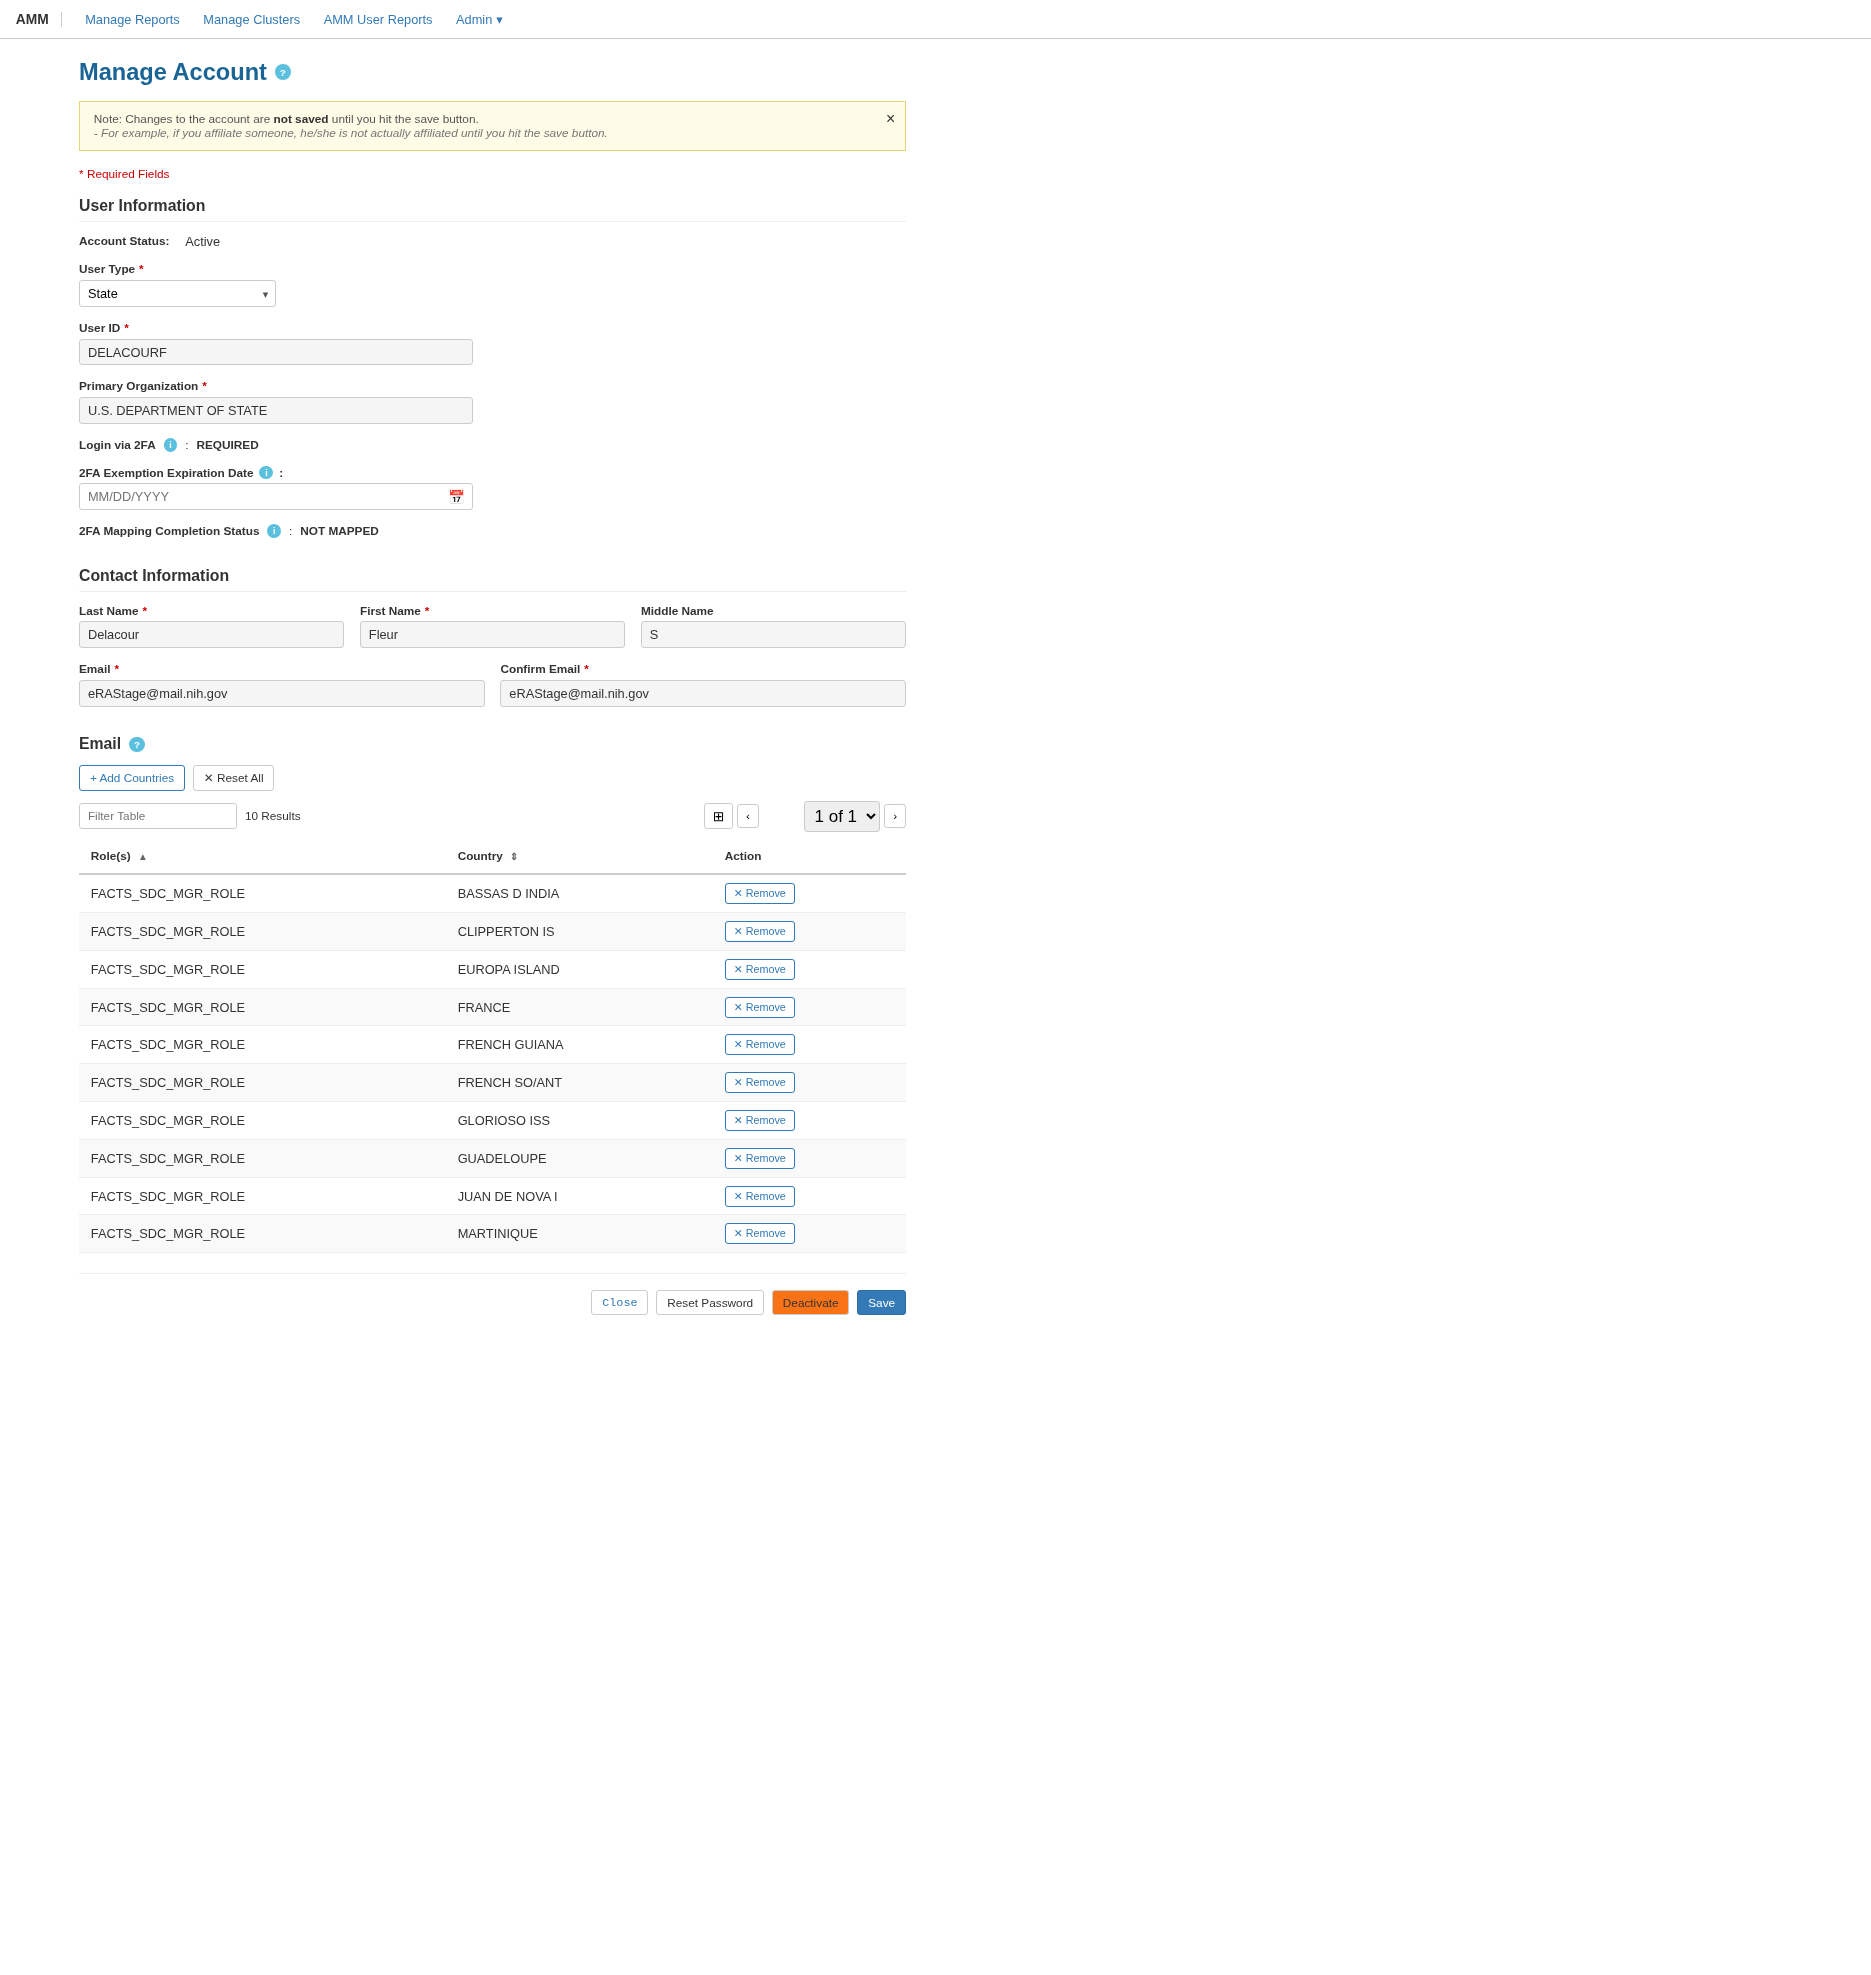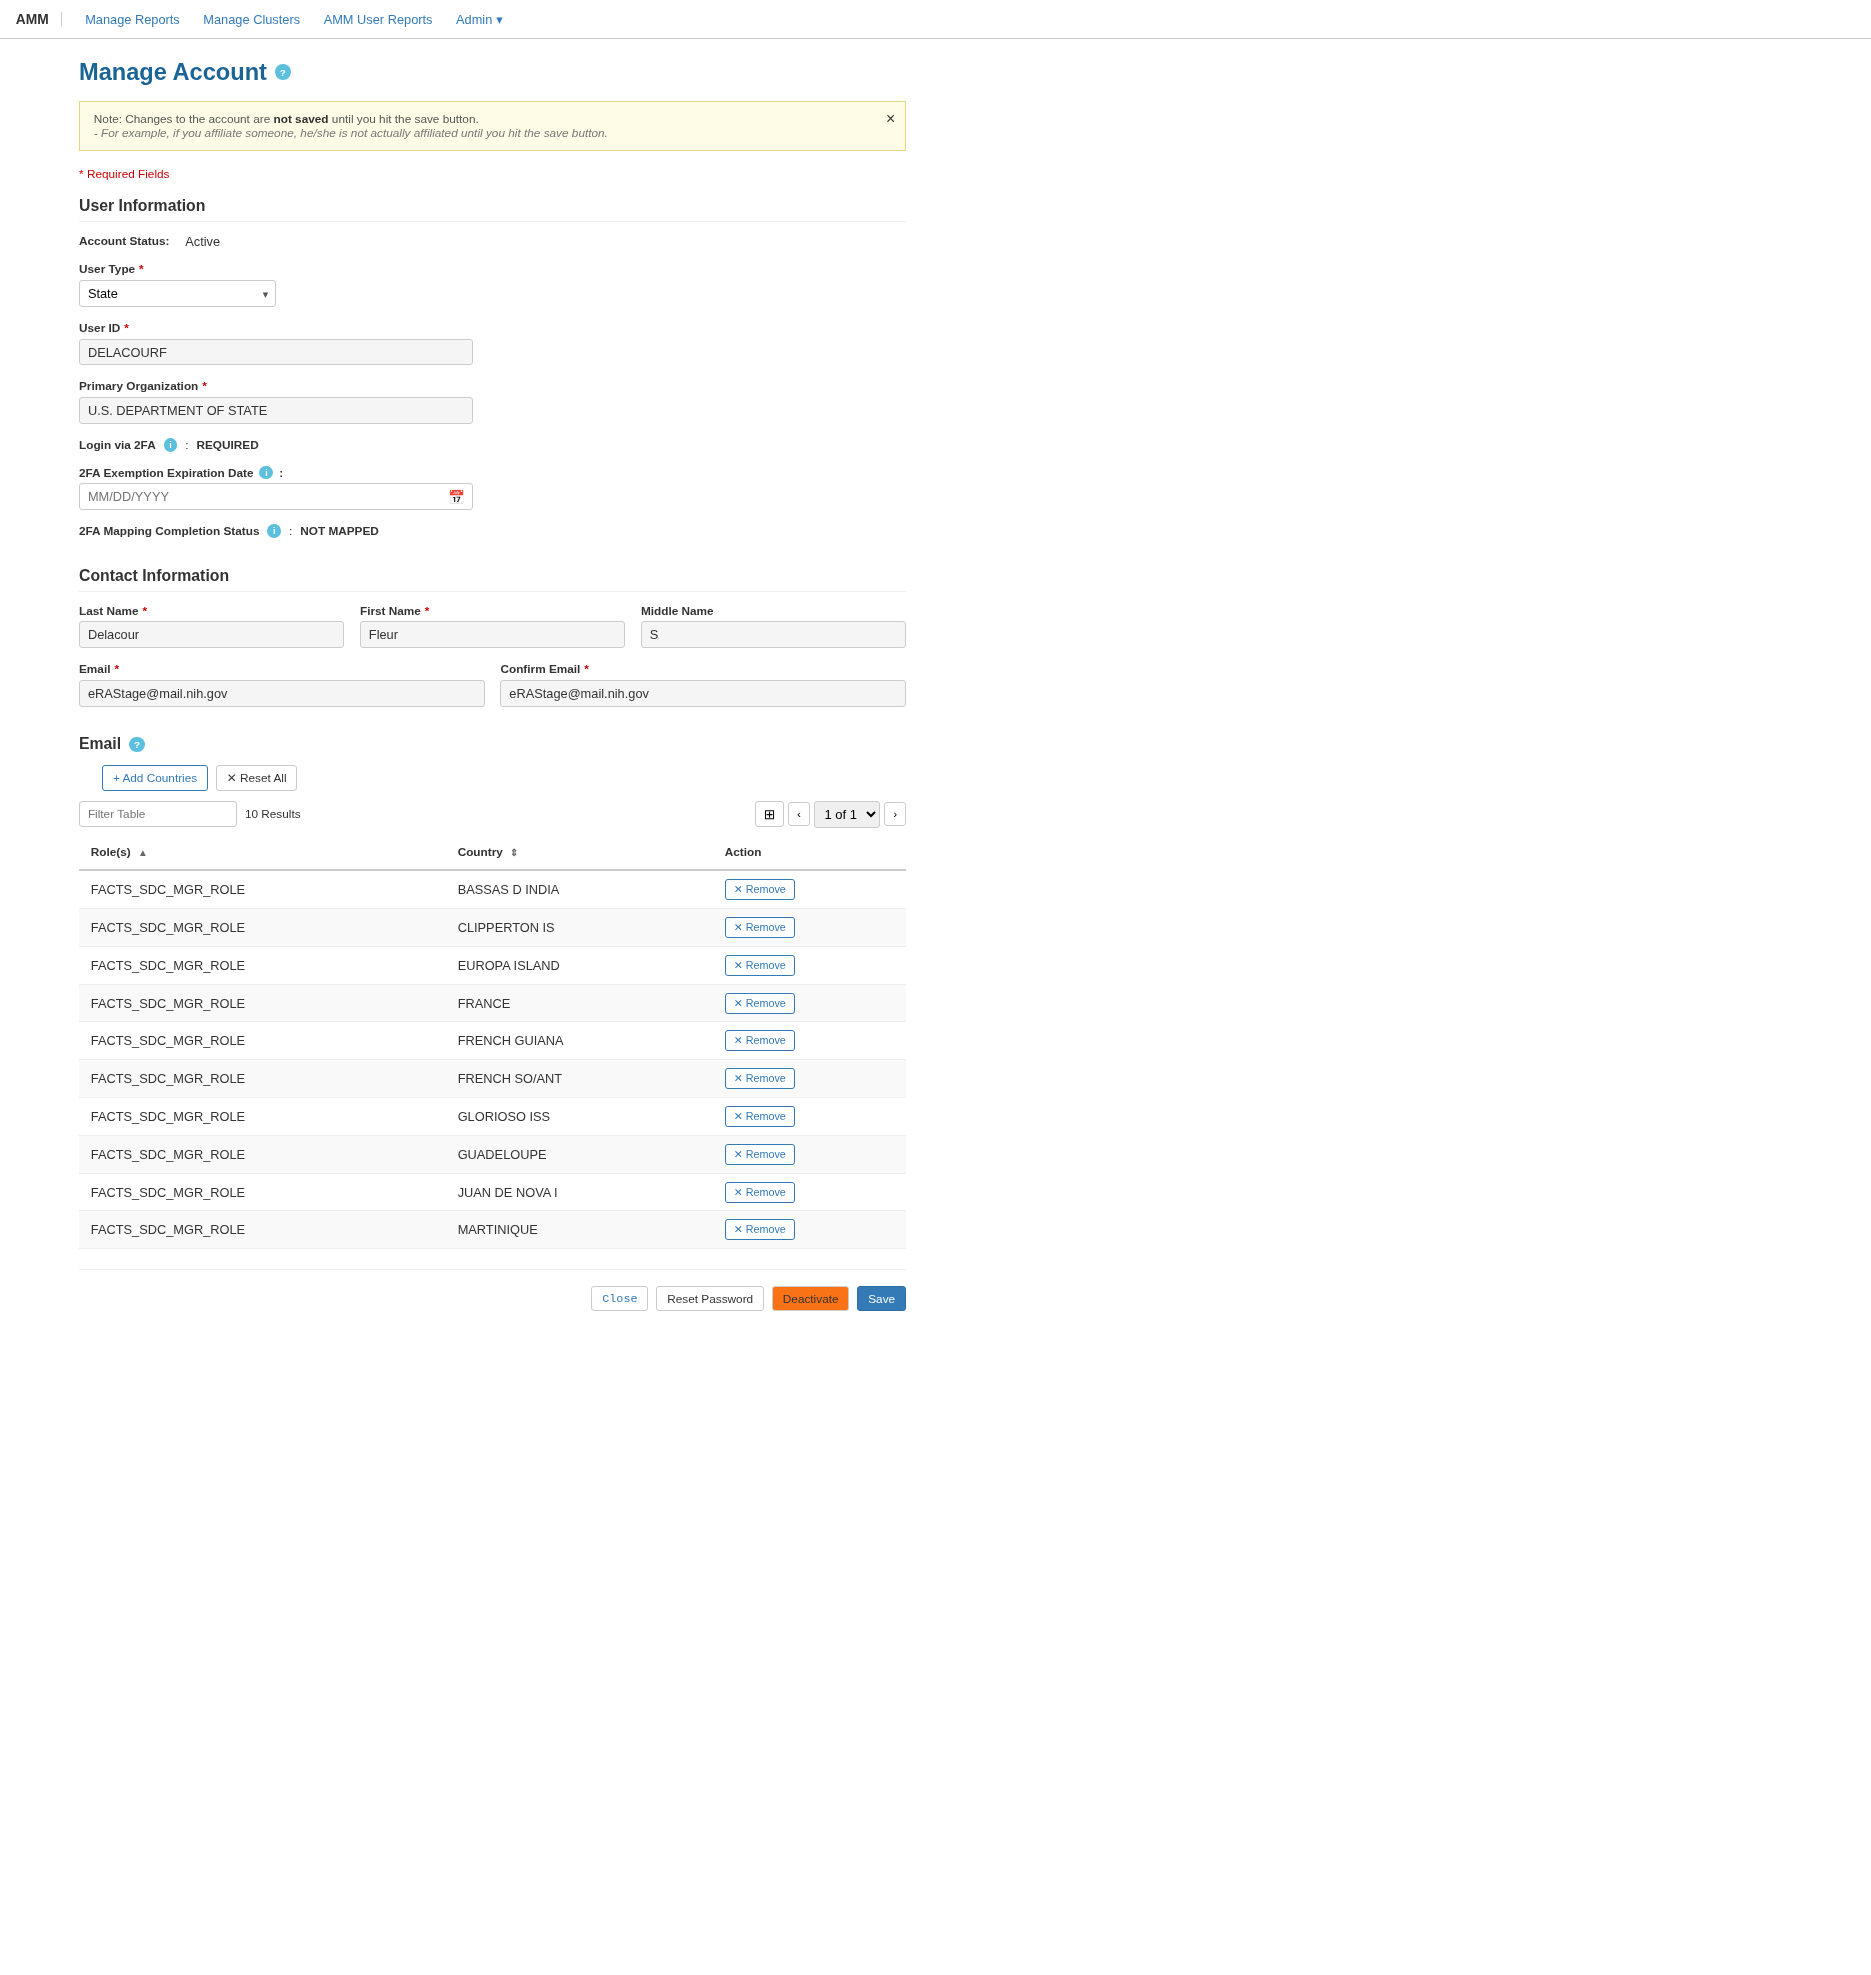--- a/index.html
+++ b/index.html
@@ -126,21 +126,21 @@
     
     .filter-row { display: flex; align-items: center; justify-content: space-between; margin-bottom: 7.9px; }
     .filter-input { padding: 4.9px 7.9px; border: 1px solid #ccc; border-radius: 3px; font-size: 11.8px; width: 158px; }
 
     .pagination-wrap { display: flex; align-items: center; gap: 3.9px; }
     .page-btn {
       padding: 3.9px 7.9px; border: 1px solid #ccc; background: #fff;
       cursor: pointer; border-radius: 3px; font-size: 11.8px;
     }
     .page-select {
-      padding: 3.9px 5.9px; border: 1px solid #ccc; border-radius: 3px; font-size: 13px;
+      padding: 3.9px 5.9px; border: 1px solid #ccc; border-radius: 3px; font-size: 17px; margin-left: 41px;
     }
     .grid-btn {
       padding: 3.9px 7.9px; border: 1px solid #ccc; background: #fff;
       cursor: pointer; border-radius: 3px; font-size: 13.8px;
     }
 
     table { width: 100%; border-collapse: collapse; font-size: 12.8px; }
     thead tr { background: #fff; border-bottom: 2px solid #ccc; }
     th { padding: 9.9px 11.8px; text-align: left; font-weight: bold; font-size: 11.8px; color: #333; }
     th .sort-icon { font-size: 9.9px; margin-left: 3.9px; color: #666; }
@@ -321,21 +321,21 @@
 
   <br>
 
   
   <div class="roles-header">
     <span class="roles-title">Email</span>
     <span class="help-icon">?</span>
   </div>
 
   <div class="roles-toolbar">
-    <button class="btn btn-default" style="color:#337ab7; border-color:#337ab7;margin-left:23px;">+ Add Countries</button>
+    <button class="btn btn-default" style="color:#337ab7; border-color:#337ab7;">+ Add Countries</button>
     <button class="btn btn-default">✕ Reset All</button>
   </div>
 
   <div class="filter-row">
     <div style="display:flex; align-items:center; gap:7.9px;">
       <input class="filter-input" type="text" placeholder="Filter Table" style="">
       <span style="font-size:11.8px; color:#333;">10 Results</span>
     </div>
     <div class="pagination-wrap">
       <button class="grid-btn">⊞</button>

